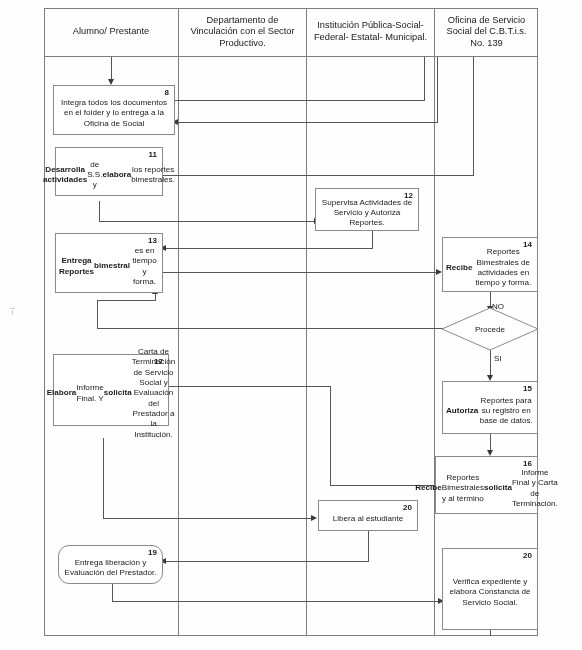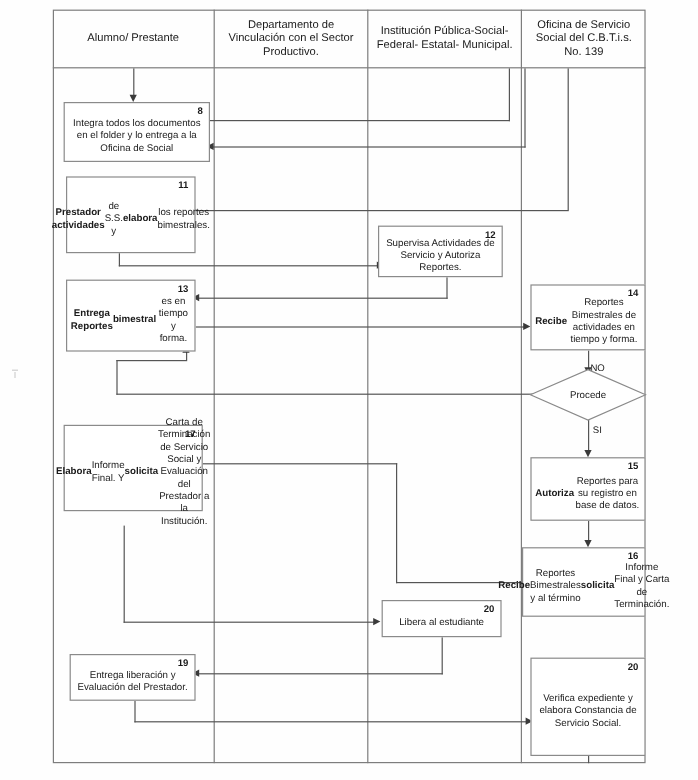--- a/index.html
+++ b/index.html
@@ -183,23 +183,23 @@
   <div class="hline" style="left:112px;top:601px;width:328px;"></div>
   <div class="arrow right" style="left:438px;top:598px;"></div>
 
   <div class="vline" style="left:490px;top:611px;height:25px;"></div>
 
   <div class="node has-num" style="left:53px;top:85px;width:122px;height:50px;">
     <span class="num">8</span>
     <span class="body">Integra todos los documentos en el folder y lo entrega a la Oficina de Social</span>
   </div>
 
-  <div class="node has-num" style="left:55px;top:147px;width:108px;height:64px;">
+  <div class="node has-num" style="left:55px;top:147px;width:108px;height:49px;">
     <span class="num">11</span>
-    <span class="body"><b>Prestador actividades</b> de S.S.  y <b>elabora</b> los reportes bimestrales.</span>
+    <span class="body"><b>Desarrolla actividades</b> de S.S.  y <b>elabora</b> los reportes bimestrales.</span>
   </div>
 
   <div class="node has-num" style="left:315px;top:188px;width:104px;height:43px;">
     <span class="num">12</span>
     <span class="body">Supervisa Actividades de Servicio y Autoriza Reportes.</span>
   </div>
 
   <div class="node has-num" style="left:55px;top:233px;width:108px;height:60px;">
     <span class="num">13</span>
     <span class="body"><b>Entrega Reportes</b> <b>bimestral</b> es en tiempo y forma.</span>
@@ -230,21 +230,21 @@
   <div class="node has-num" style="left:53px;top:354px;width:116px;height:72px;">
     <span class="num">17</span>
     <span class="body"><b>Elabora</b> Informe Final. Y <b>solicita</b> Carta de Terminación de Servicio Social  y Evaluación del Prestador a la Institución.</span>
   </div>
 
   <div class="node has-num" style="left:318px;top:500px;width:100px;height:31px;">
     <span class="num">20</span>
     <span class="body">Libera al estudiante</span>
   </div>
 
-  <div class="node has-num" style="left:58px;top:545px;width:105px;height:39px;">
+  <div class="node has-num" style="left:58px;top:545px;width:105px;height:39px;border-radius:11px;">
     <span class="num">19</span>
     <span class="body">Entrega liberación y Evaluación del Prestador.</span>
   </div>
 
   <div class="node has-num" style="left:442px;top:548px;width:96px;height:82px;">
     <span class="num">20</span>
     <span class="body">Verifica expediente y elabora Constancia de Servicio Social.</span>
   </div>
 
 </div>

